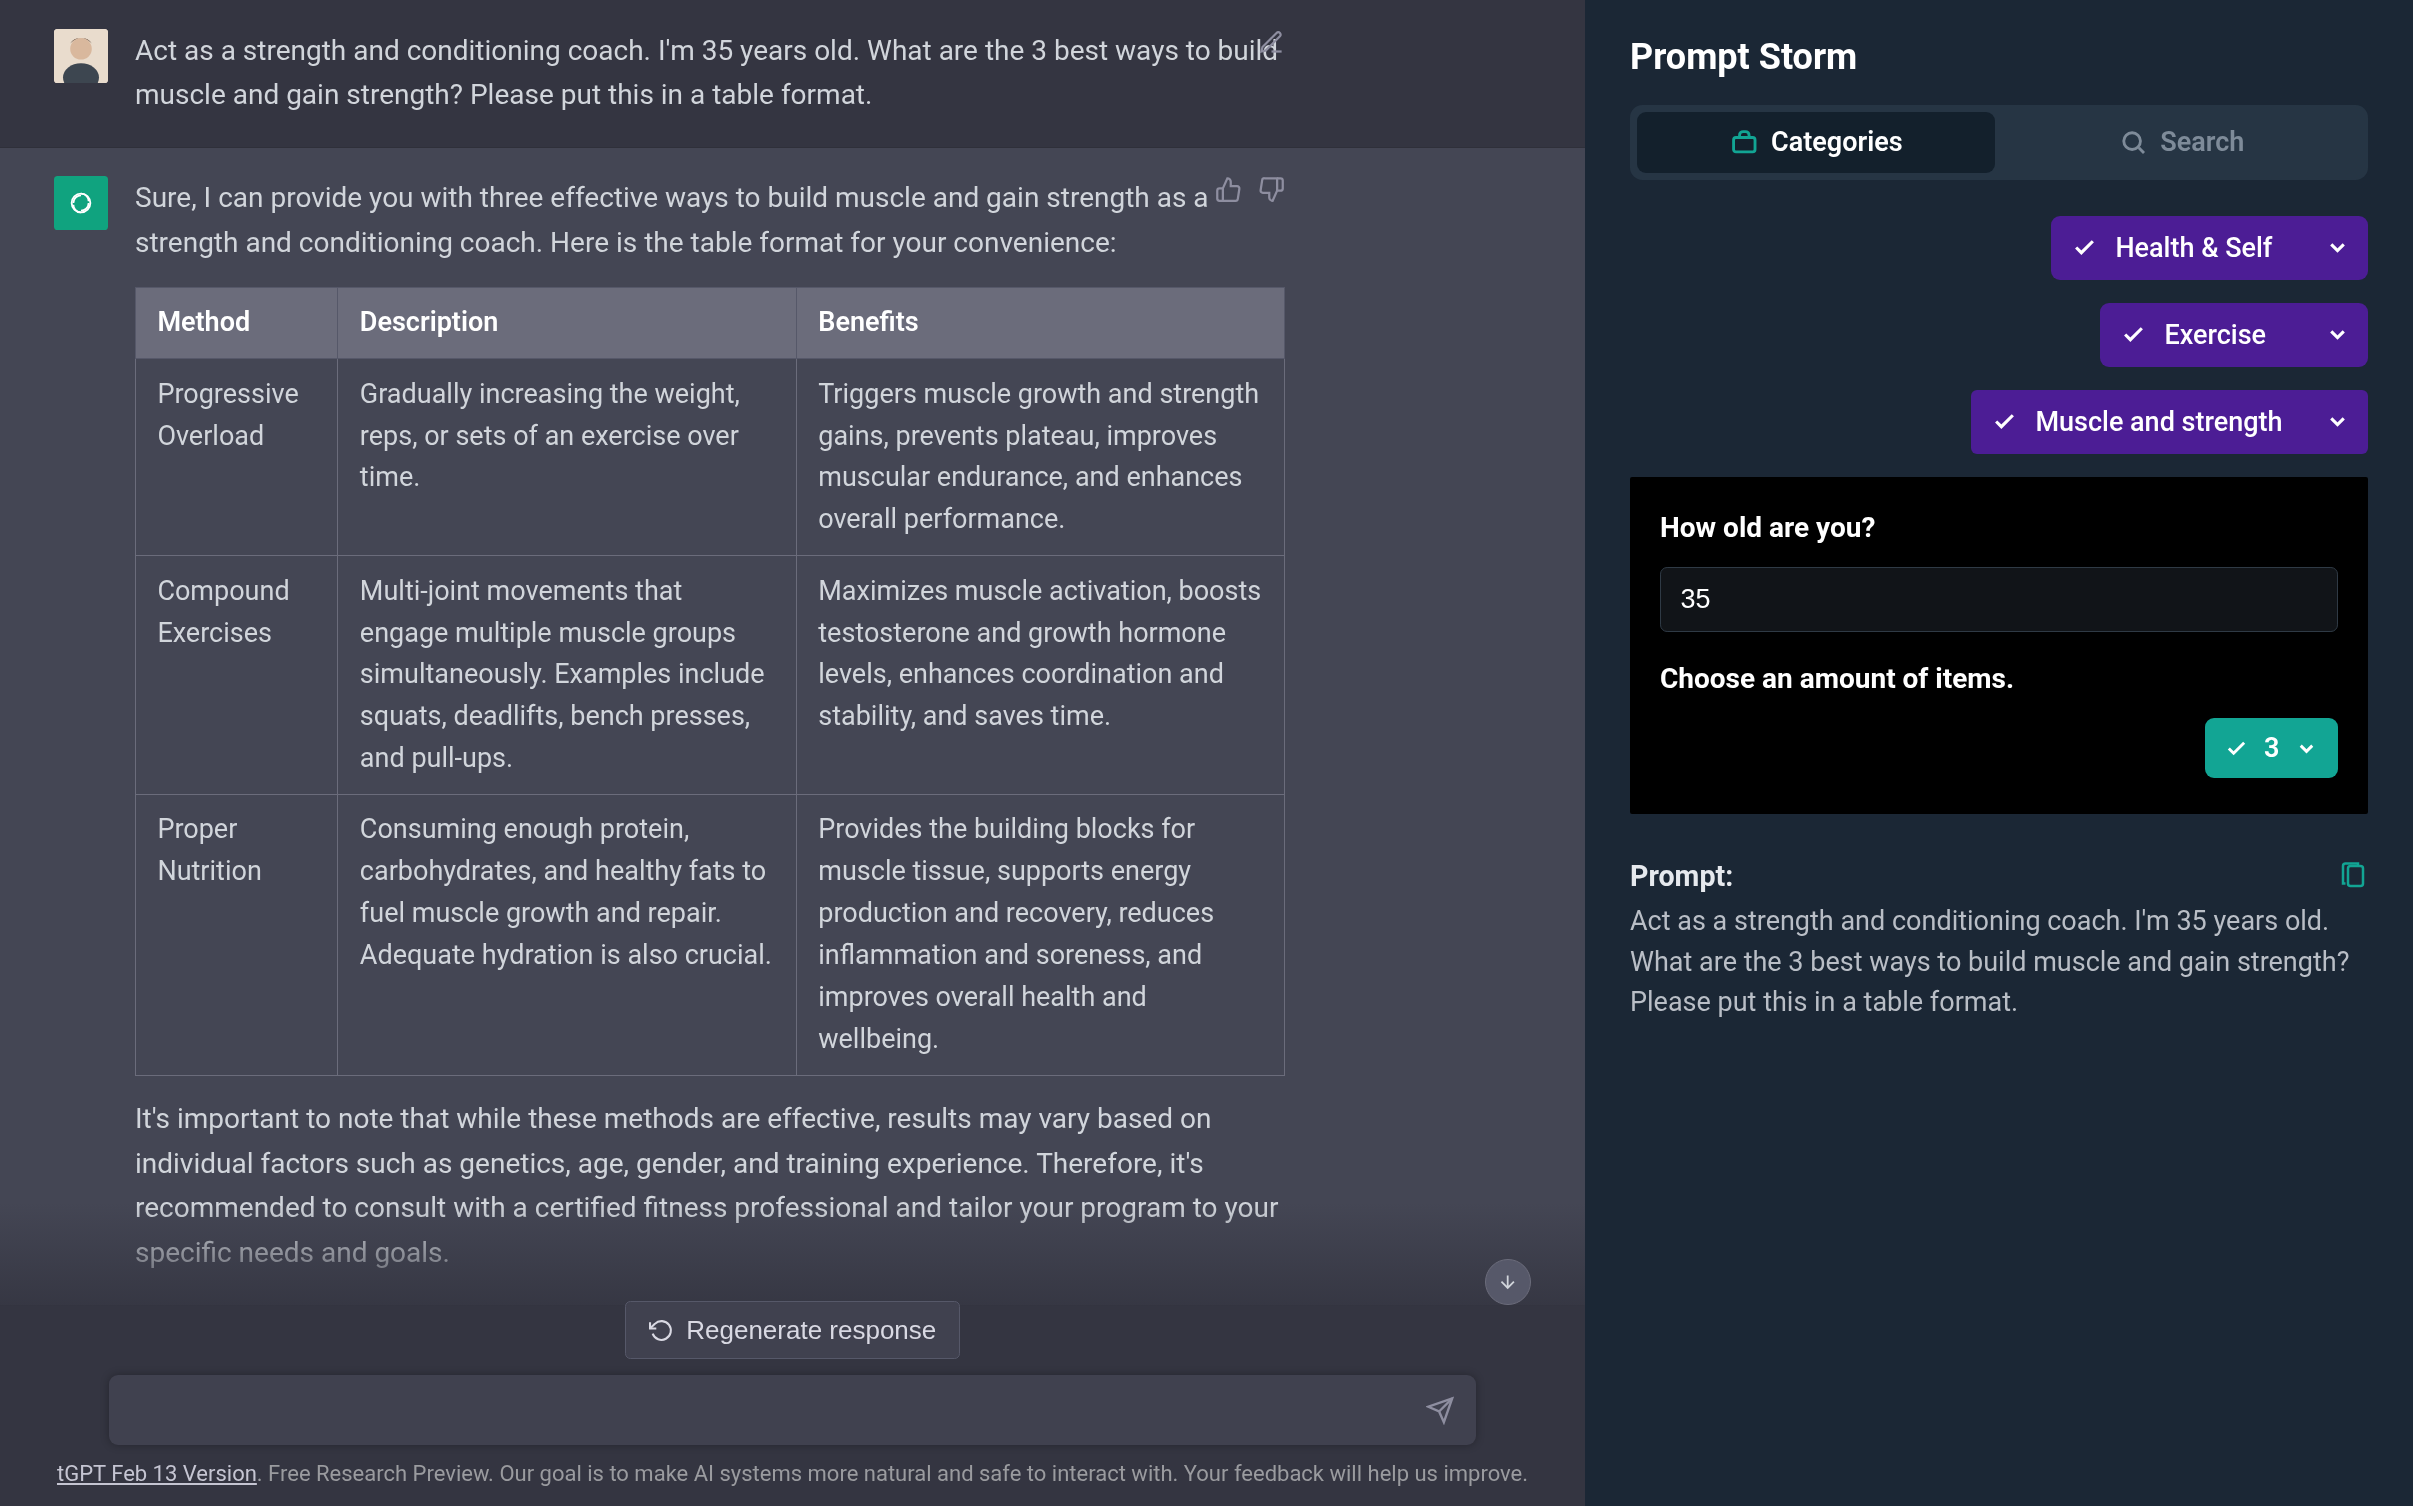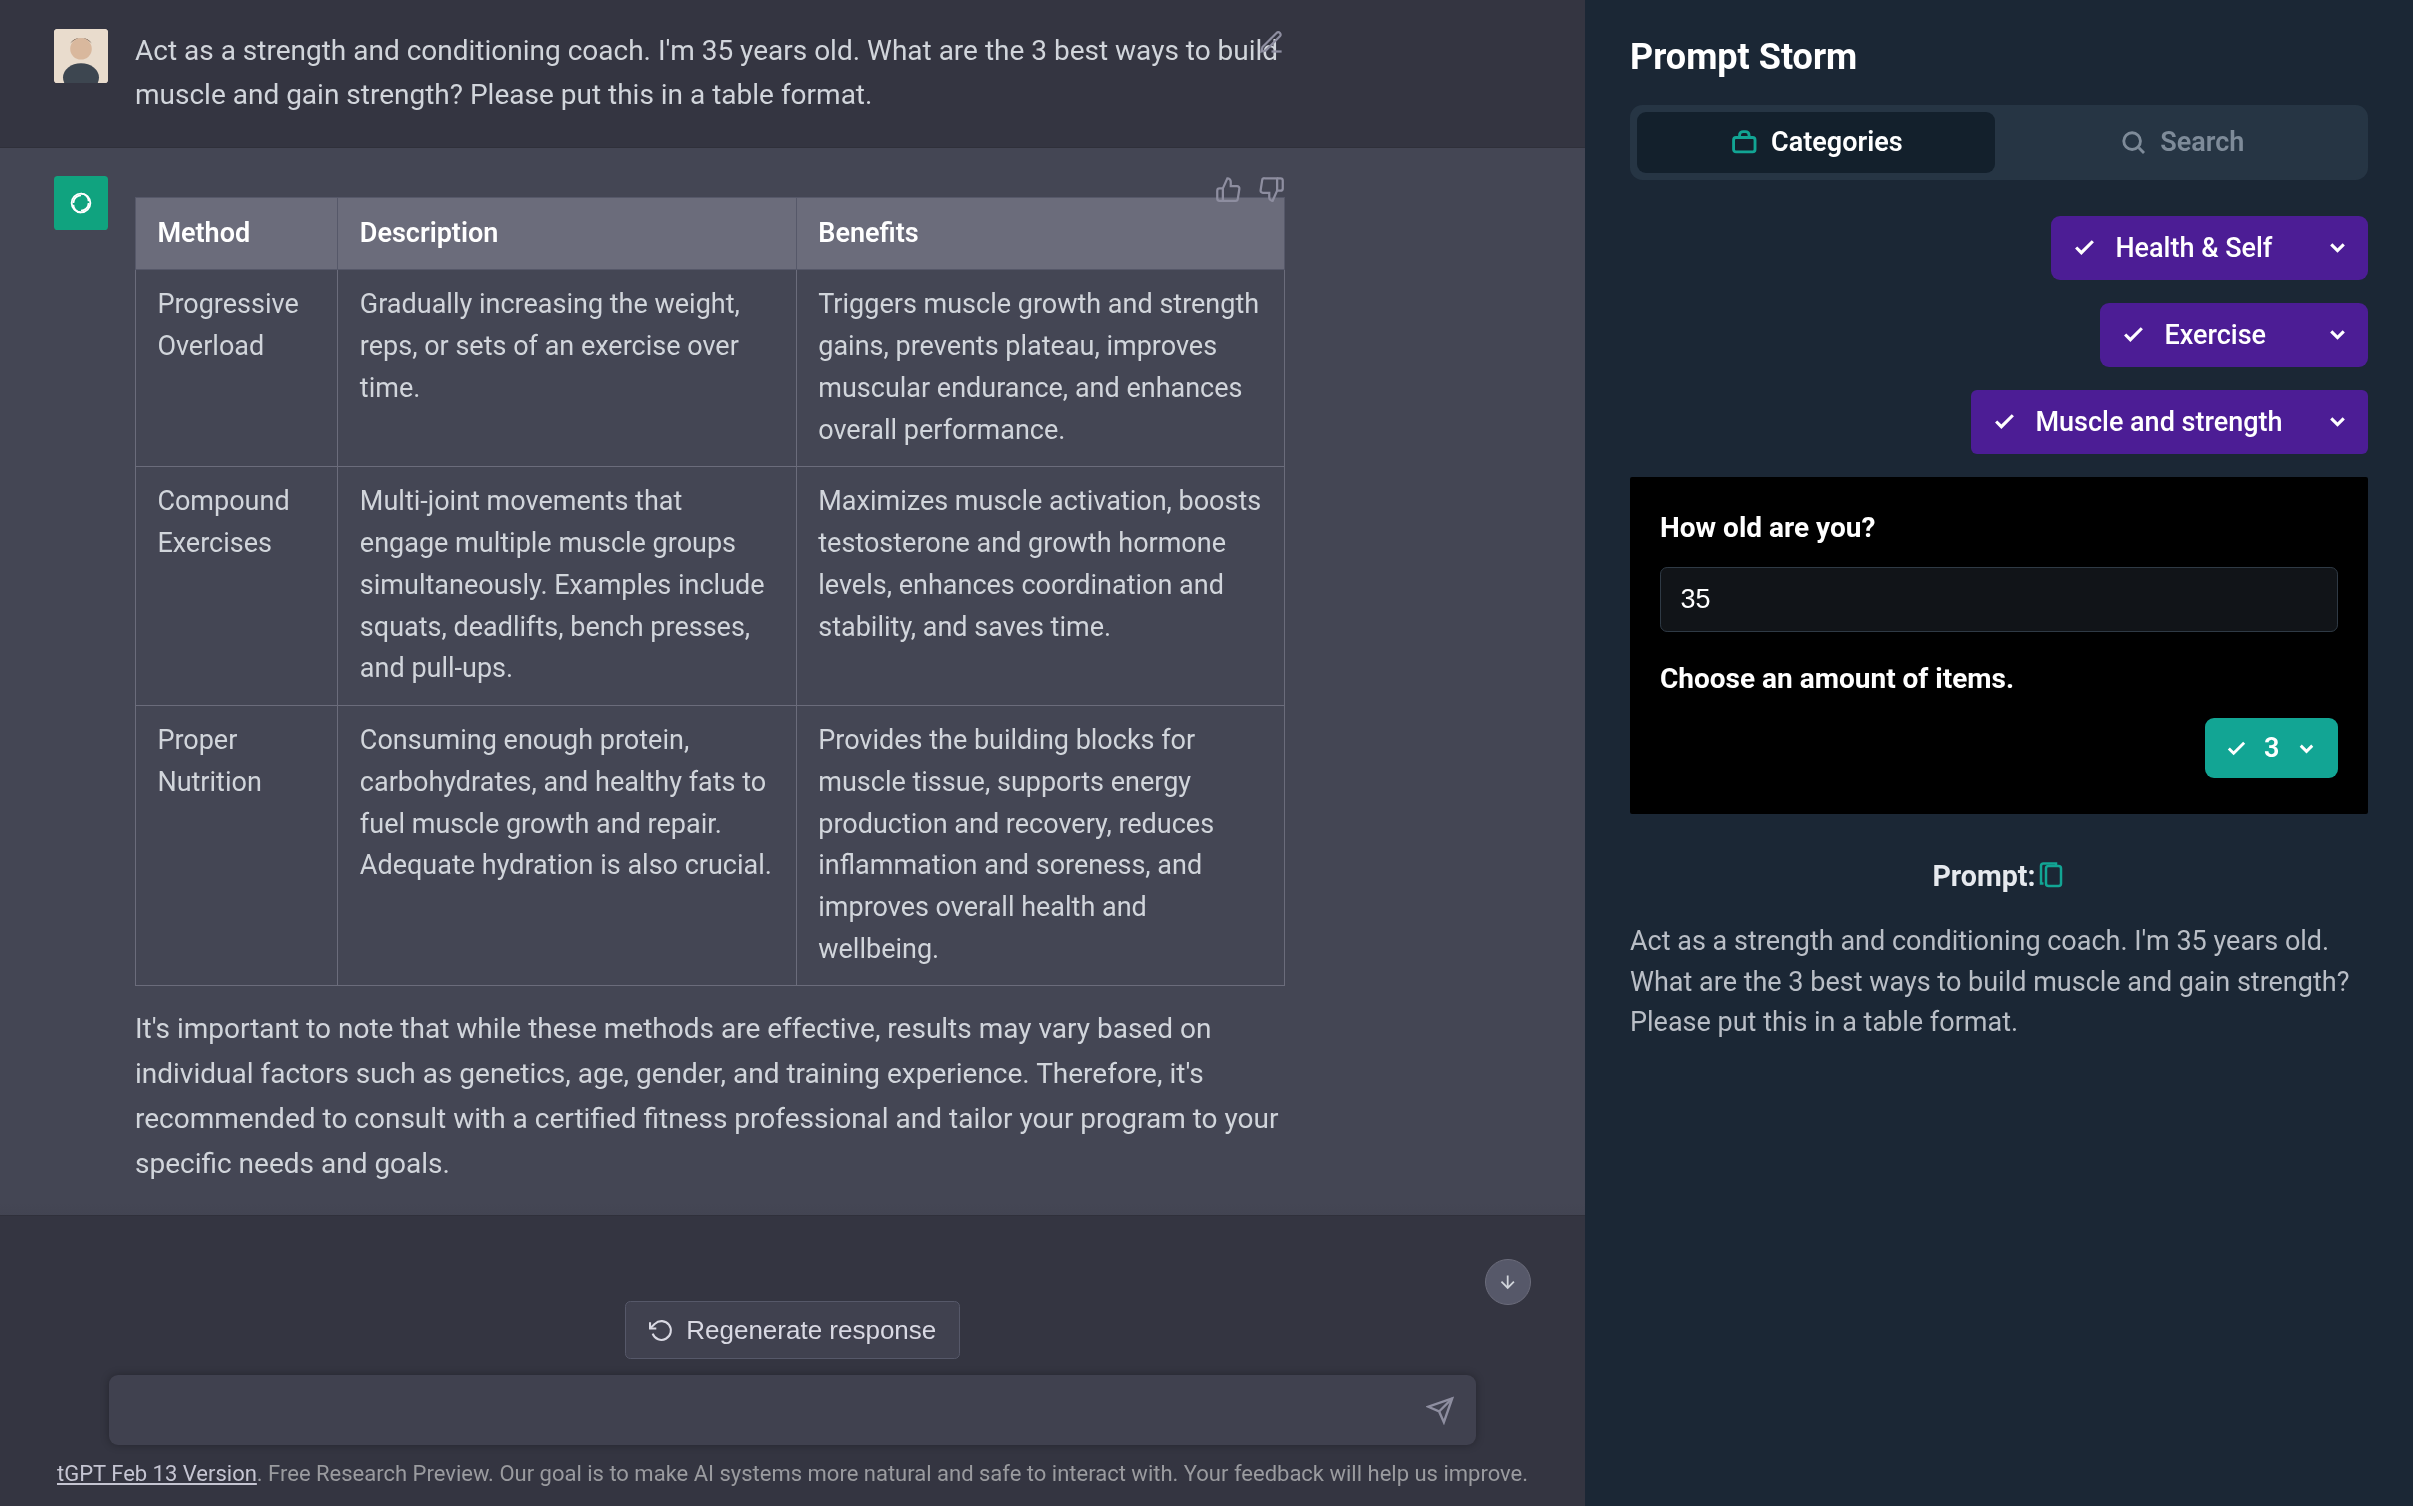--- a/index.html
+++ b/index.html
@@ -252,22 +252,22 @@
   .ps-form-row { display:flex; justify-content:flex-end; }
   .ps-chip-sm {
     background:#12a594; color:#fff; border-radius:9px;
     padding: 14.3px 19.6px; display:flex; align-items:center; gap:16px;
     font-size:27px; font-weight:600; cursor:pointer;
   }
   .ps-chip-sm svg { width:23px; height:23px; stroke:#fff; fill:none; stroke-width:3; }
 
   .ps-prompt-block { margin-top: 45px; }
   .ps-prompt-head {
-    display:flex; align-items:center; justify-content:center;
-    margin-bottom: 28px;
+    display:flex; align-items:center; justify-content:space-between;
+    margin-bottom: 8px;
   }
   .ps-prompt-head span { font-size: 28.6px; font-weight:700; }
   .ps-clip { width:30px; height:30px; stroke:#12a594; fill:none; stroke-width:2; cursor:pointer; }
   .ps-prompt-text {
     font-size: 27px; line-height:1.5; color:#b9bec6;
   }
 
 </style>
 </head>
 <body>
@@ -307,20 +307,21 @@
         <div class="avatar">
           <svg viewBox="0 0 40 40" width="34" height="34">
             <g fill="none" stroke="#ffffff" stroke-width="2.2">
               <circle cx="20" cy="20" r="11"></circle>
               <path d="M20 9c6 0 9 5 9 9M20 31c-6 0-9-5-9-9M11 20c0-6 5-9 9-9M29 20c0 6-5 9-9 9"></path>
             </g>
           </svg>
         </div>
 
         <div class="msg-body">
+          <div>Sure, I can provide you with three effective ways to build muscle and gain strength as a strength and conditioning coach. Here is the table format for your convenience:</div>
 
           <table class="gt">
             <thead>
               <tr>
                 <th>Method</th>
                 <th>Description</th>
                 <th>Benefits</th>
               </tr>
             </thead>
             <tbody>

